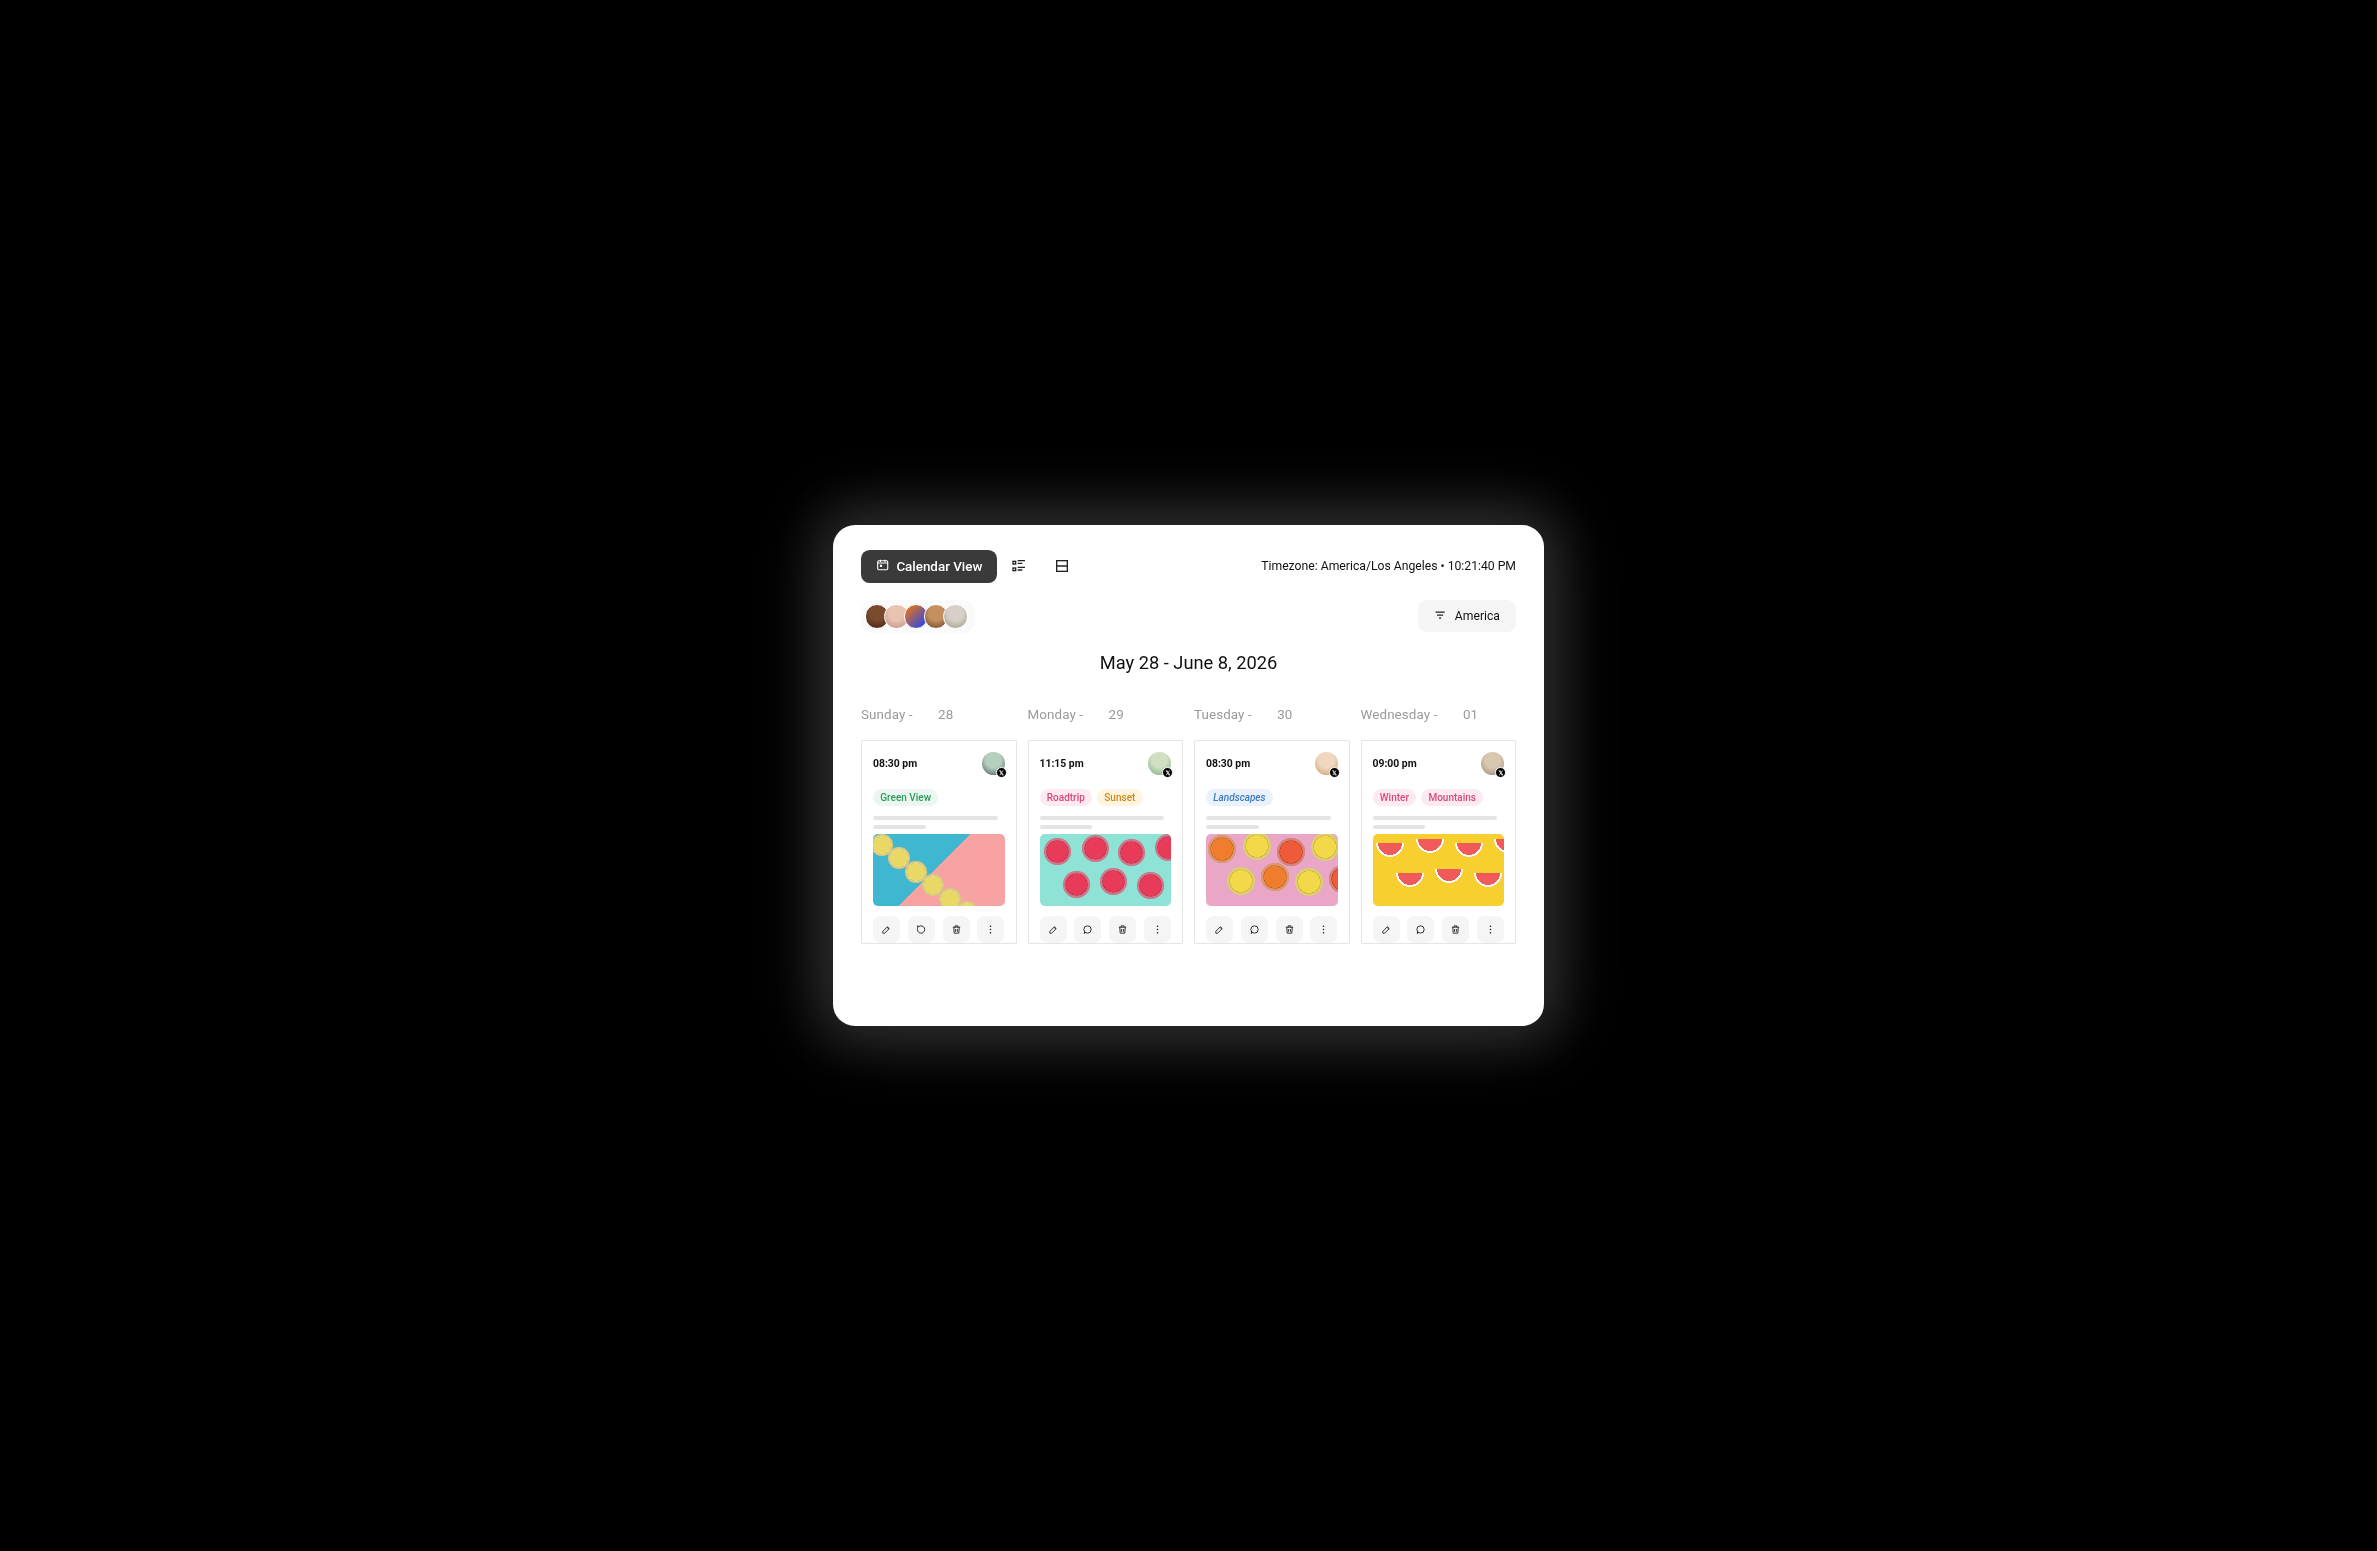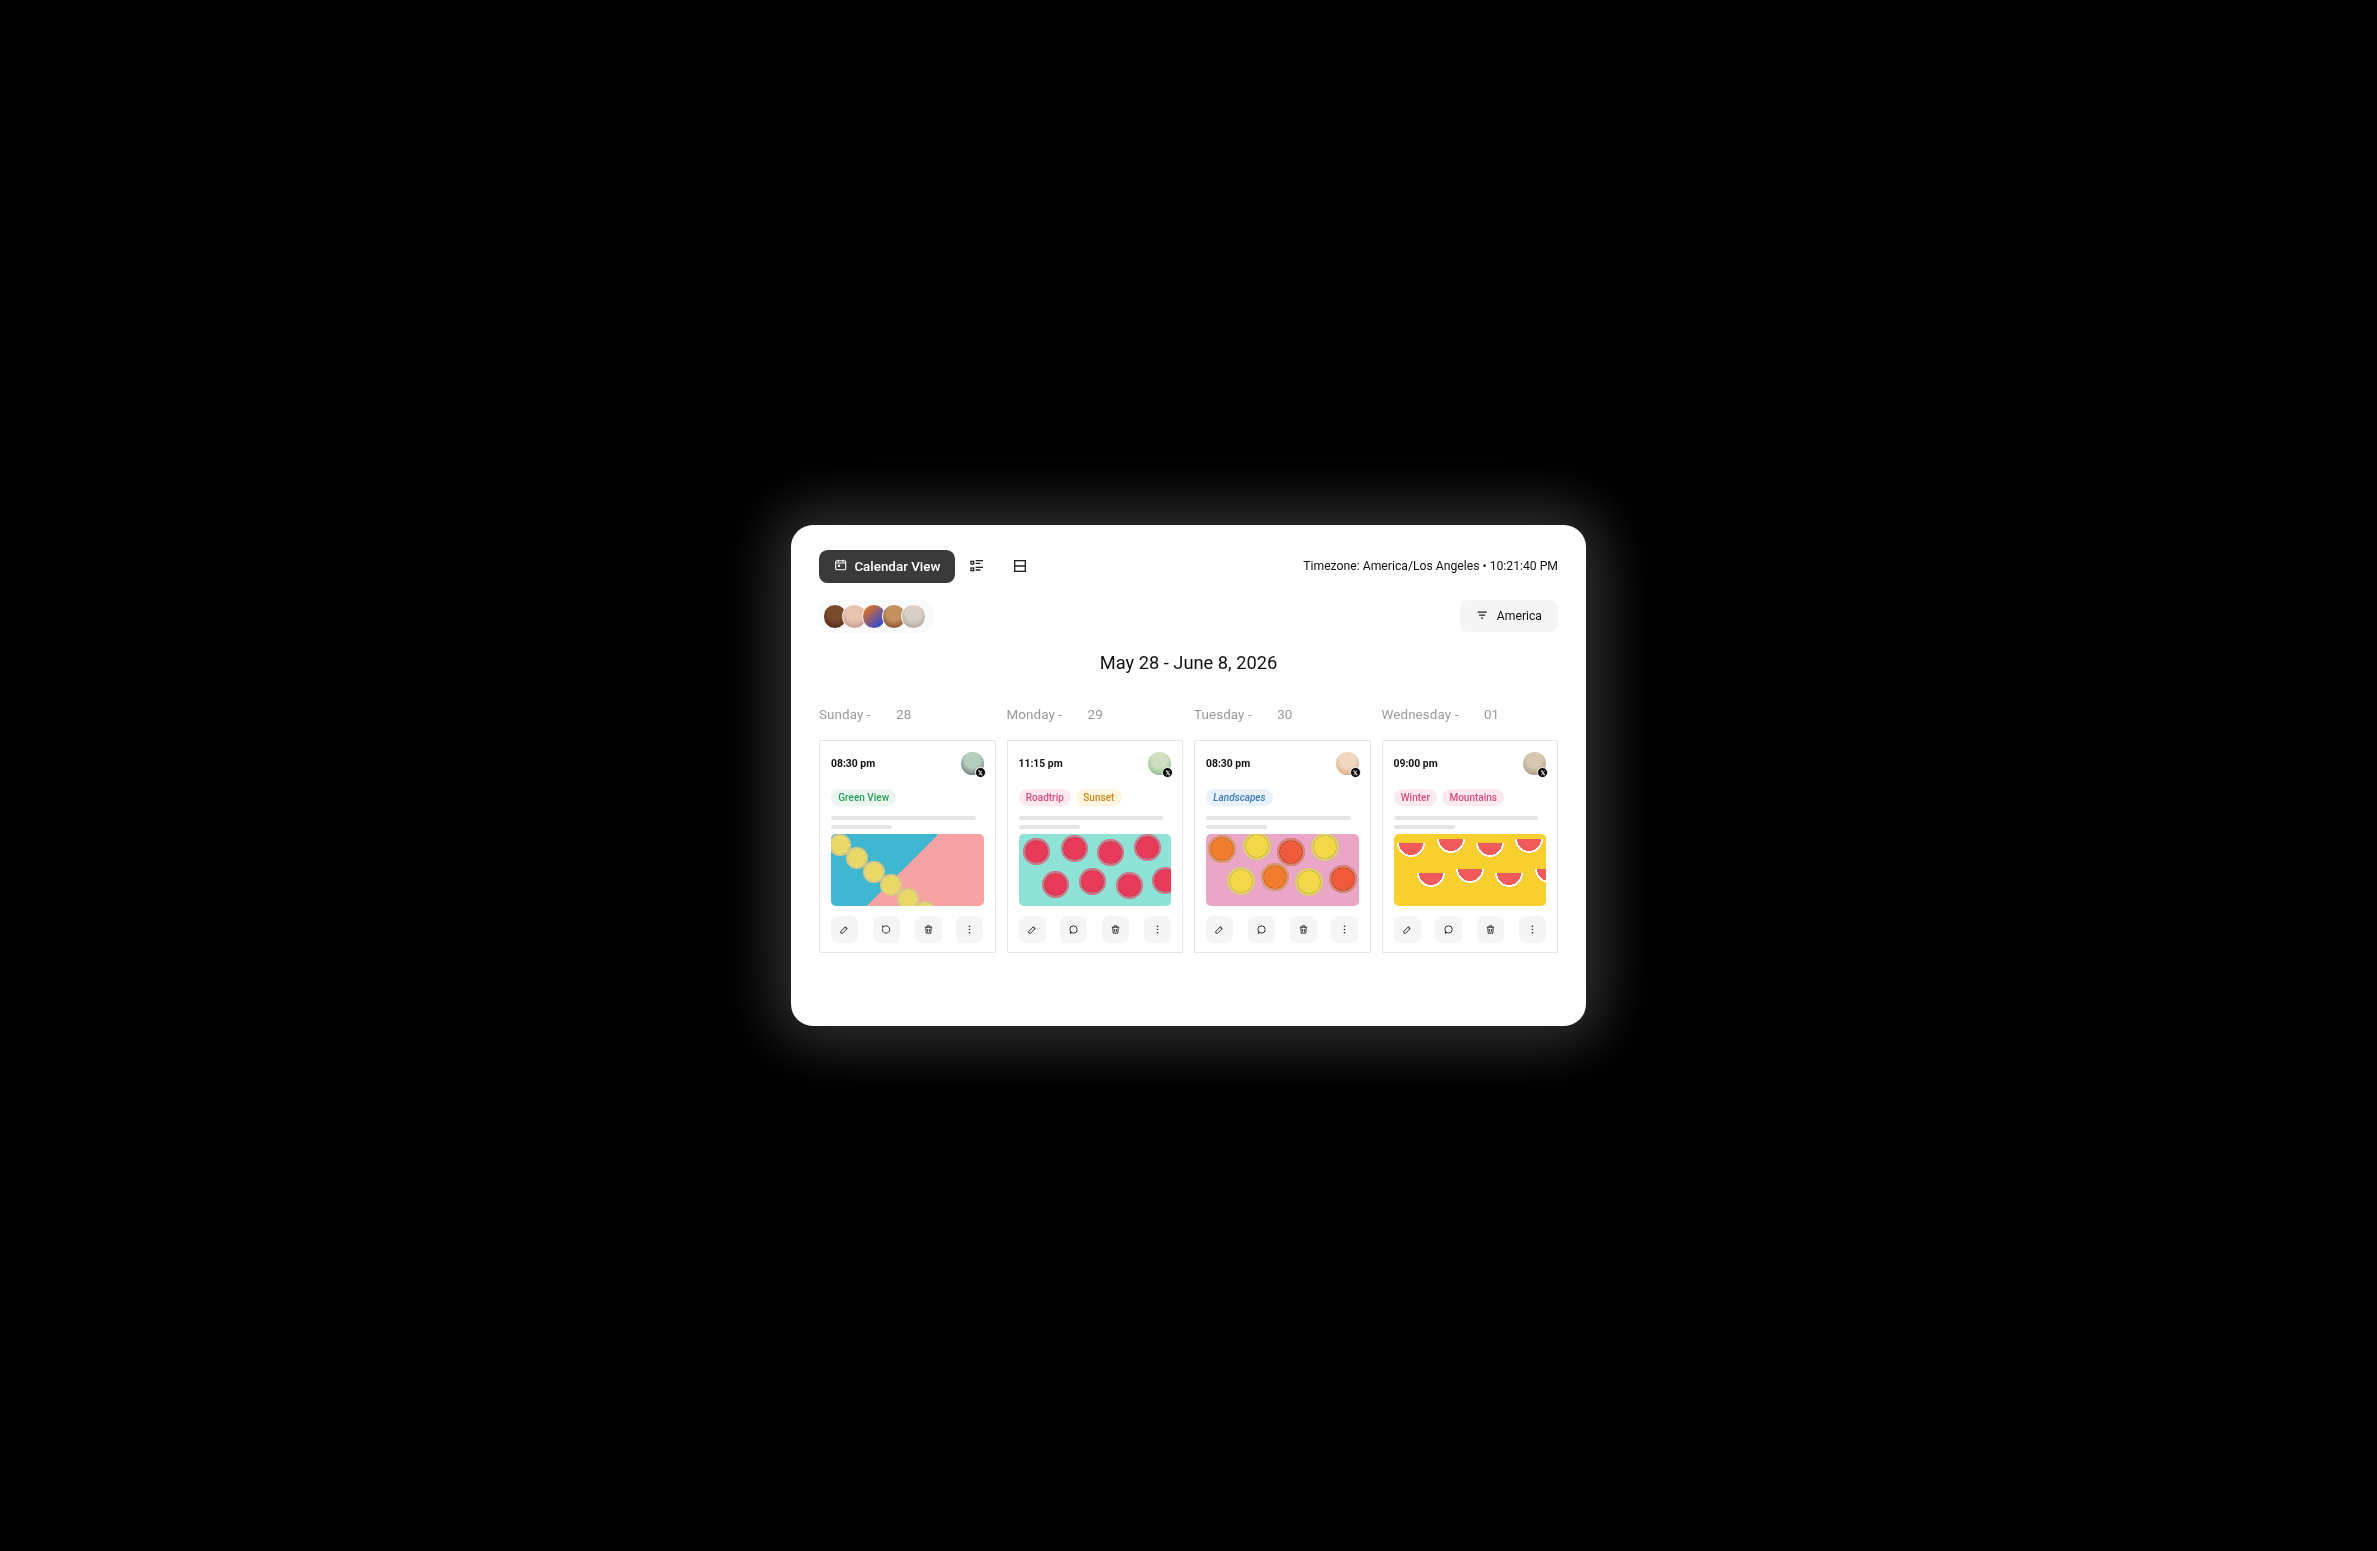--- a/index.html
+++ b/index.html
@@ -2,21 +2,21 @@
 <html style="font-size:9.8px"><head>
 <meta charset="utf-8">
 <style>
   * { box-sizing: border-box; margin: 0; padding: 0; }
   html, body { width: 100%; height: 100%; background: #000; }
   body {
     display: flex; align-items: center; justify-content: center;
     font-family: -apple-system, BlinkMacSystemFont, "Segoe UI", Roboto, Helvetica, Arial, sans-serif;
   }
   .frame {
-    width: 795px; height: 501px; background: #fff; border-radius: 22px;
+    width: 711px; height: 501px; background: #fff; border-radius: 22px;
     box-shadow: 0 0 49px 24.5px rgba(255,255,255,0.08), 0 0 73px 6.1px rgba(150,150,150,0.25);
     padding: 24.5px 28px 18.3px 28px; position: relative; overflow: hidden;
     transform-origin: center; color: #111;
   }
 
   
   .topbar { display: flex; align-items: center; justify-content: space-between; }
   .topbar-left { display: flex; align-items: center; gap: 12.2px; }
   .view-tab {
     display: inline-flex; align-items: center; gap: 7.3px; background: #3a3a3a;
@@ -44,21 +44,21 @@
 
   
   .date-range { text-align: center; font-size: 18.3px; margin-top: 19.6px; font-weight: 400; color: #111; }
 
   
   .columns { display: flex; gap: 11px; margin-top: 34px; }
   .col { flex: 1; min-width: 0; }
   .col-header { font-size: 13.4px; color: #9a9a9a; margin-bottom: 18.3px; letter-spacing: 0.1px;}
   .col-header .daynum { font-weight: 400; margin-left: 22px; }
   .card {
-    border: 0.6px solid #e5e5e5; border-radius: 1px; padding: 11px 11px 9px 11px;
+    border: 0.6px solid #e5e5e5; border-radius: 1px; padding: 11px 11px 0 11px;
     background: #fff;
   }
   .card-top { display: flex; align-items: center; justify-content: space-between; }
   .card-time { font-size: 10.4px; font-weight: 700; color: #111; }
   .card-avatar-wrap { position: relative; width: 23px; height: 23px; }
   .card-avatar { width: 23px; height: 23px; border-radius: 50%; background-size: cover; background-position: center; }
   .x-badge {
     position: absolute; right: -2.4px; bottom: -2.4px; width: 11px; height: 11px;
     background: #000; color: #fff; border-radius: 50%; display: flex;
     align-items: center; justify-content: center; font-size: 6.1px; font-weight: 700; border: 1.2px solid #fff;

